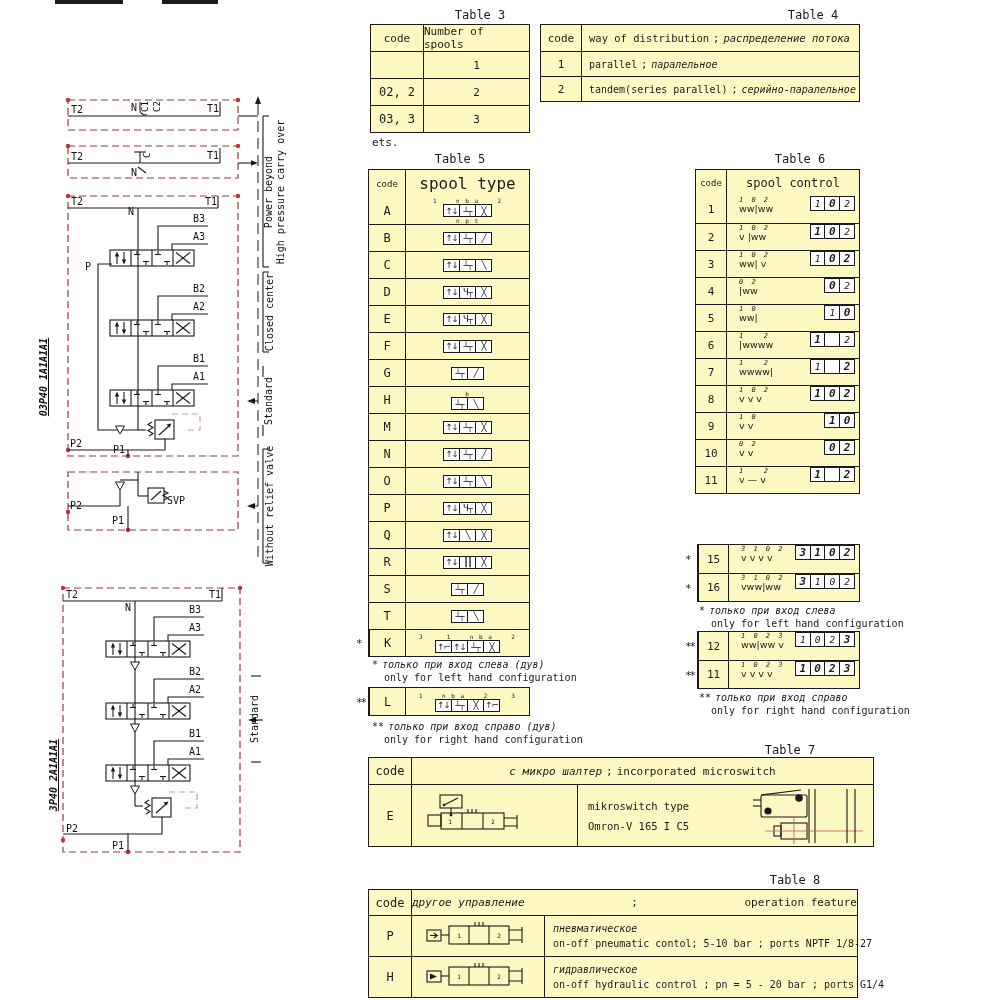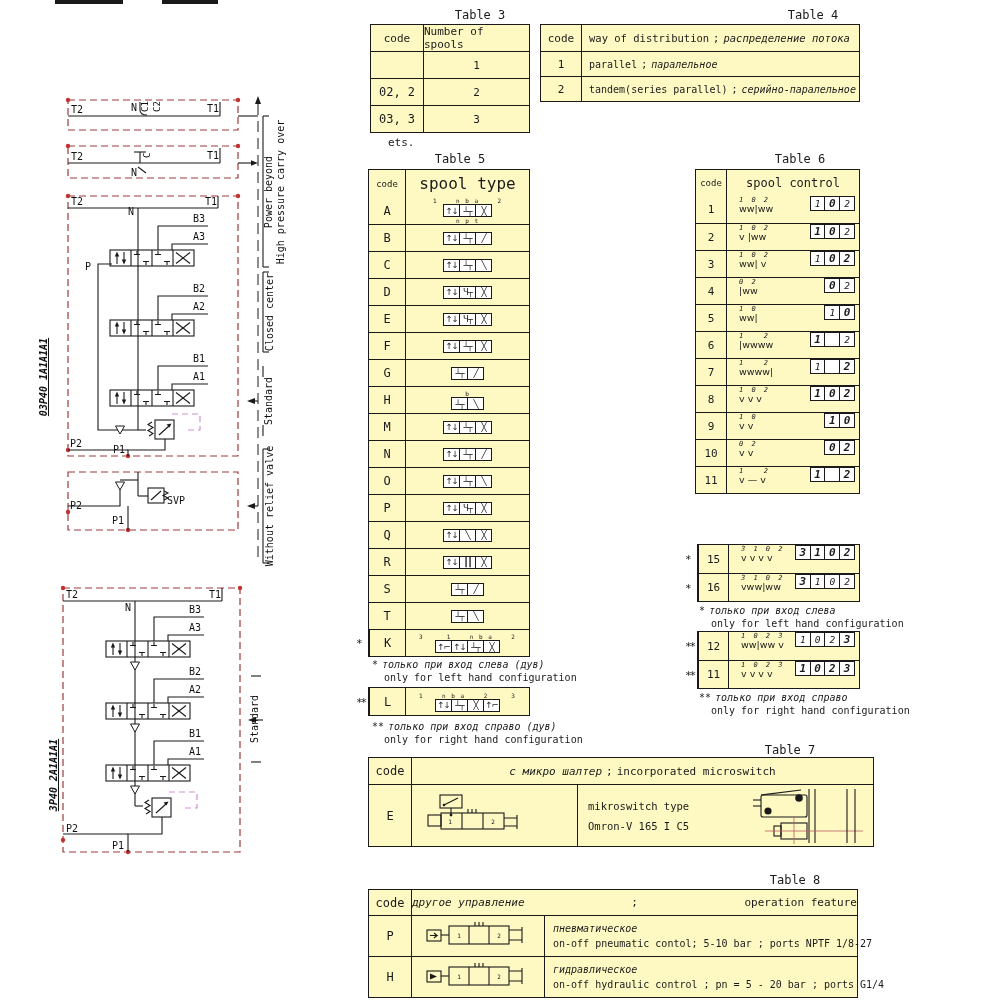--- a/index.html
+++ b/index.html
@@ -16,21 +16,21 @@
   .ru{font-style:italic;}
   .sep{margin:0 4px;}
   .note{position:absolute;font-size:10px;line-height:13px;white-space:nowrap;}
   .note .star{margin-right:4px;}
   
   #t3{left:370px;top:24px;width:160px;}
   #t3 .trow{height:27px;} #t3 .trow.th{height:26px;}
   #t3 .code{width:52px;}
   #t3 .tc.val{flex:1;justify-content:center;font-size:11px;}
   #t3 .th .tc{font-size:11px;justify-content:center;}
-  #t3note{position:absolute;left:372px;top:136px;font-size:11px;margin-left:16px;}
+  #t3note{position:absolute;left:372px;top:136px;font-size:11px;}
   
   #t4{left:540px;top:24px;width:320px;}
   #t4 .trow{height:25px;} #t4 .trow.th{height:26px;}
   #t4 .code{width:40px;font-size:11px;}
   #t4 .tc.txt{flex:1;padding-left:7px;font-size:10px;white-space:nowrap;}
   #t4 .th .txt{font-size:10.5px;}
   
   #t5{left:368px;top:169px;width:162px;}
   #t5 .trow.th{height:27px;}
   #t5 .th .code{width:36px;font-size:9px;}

